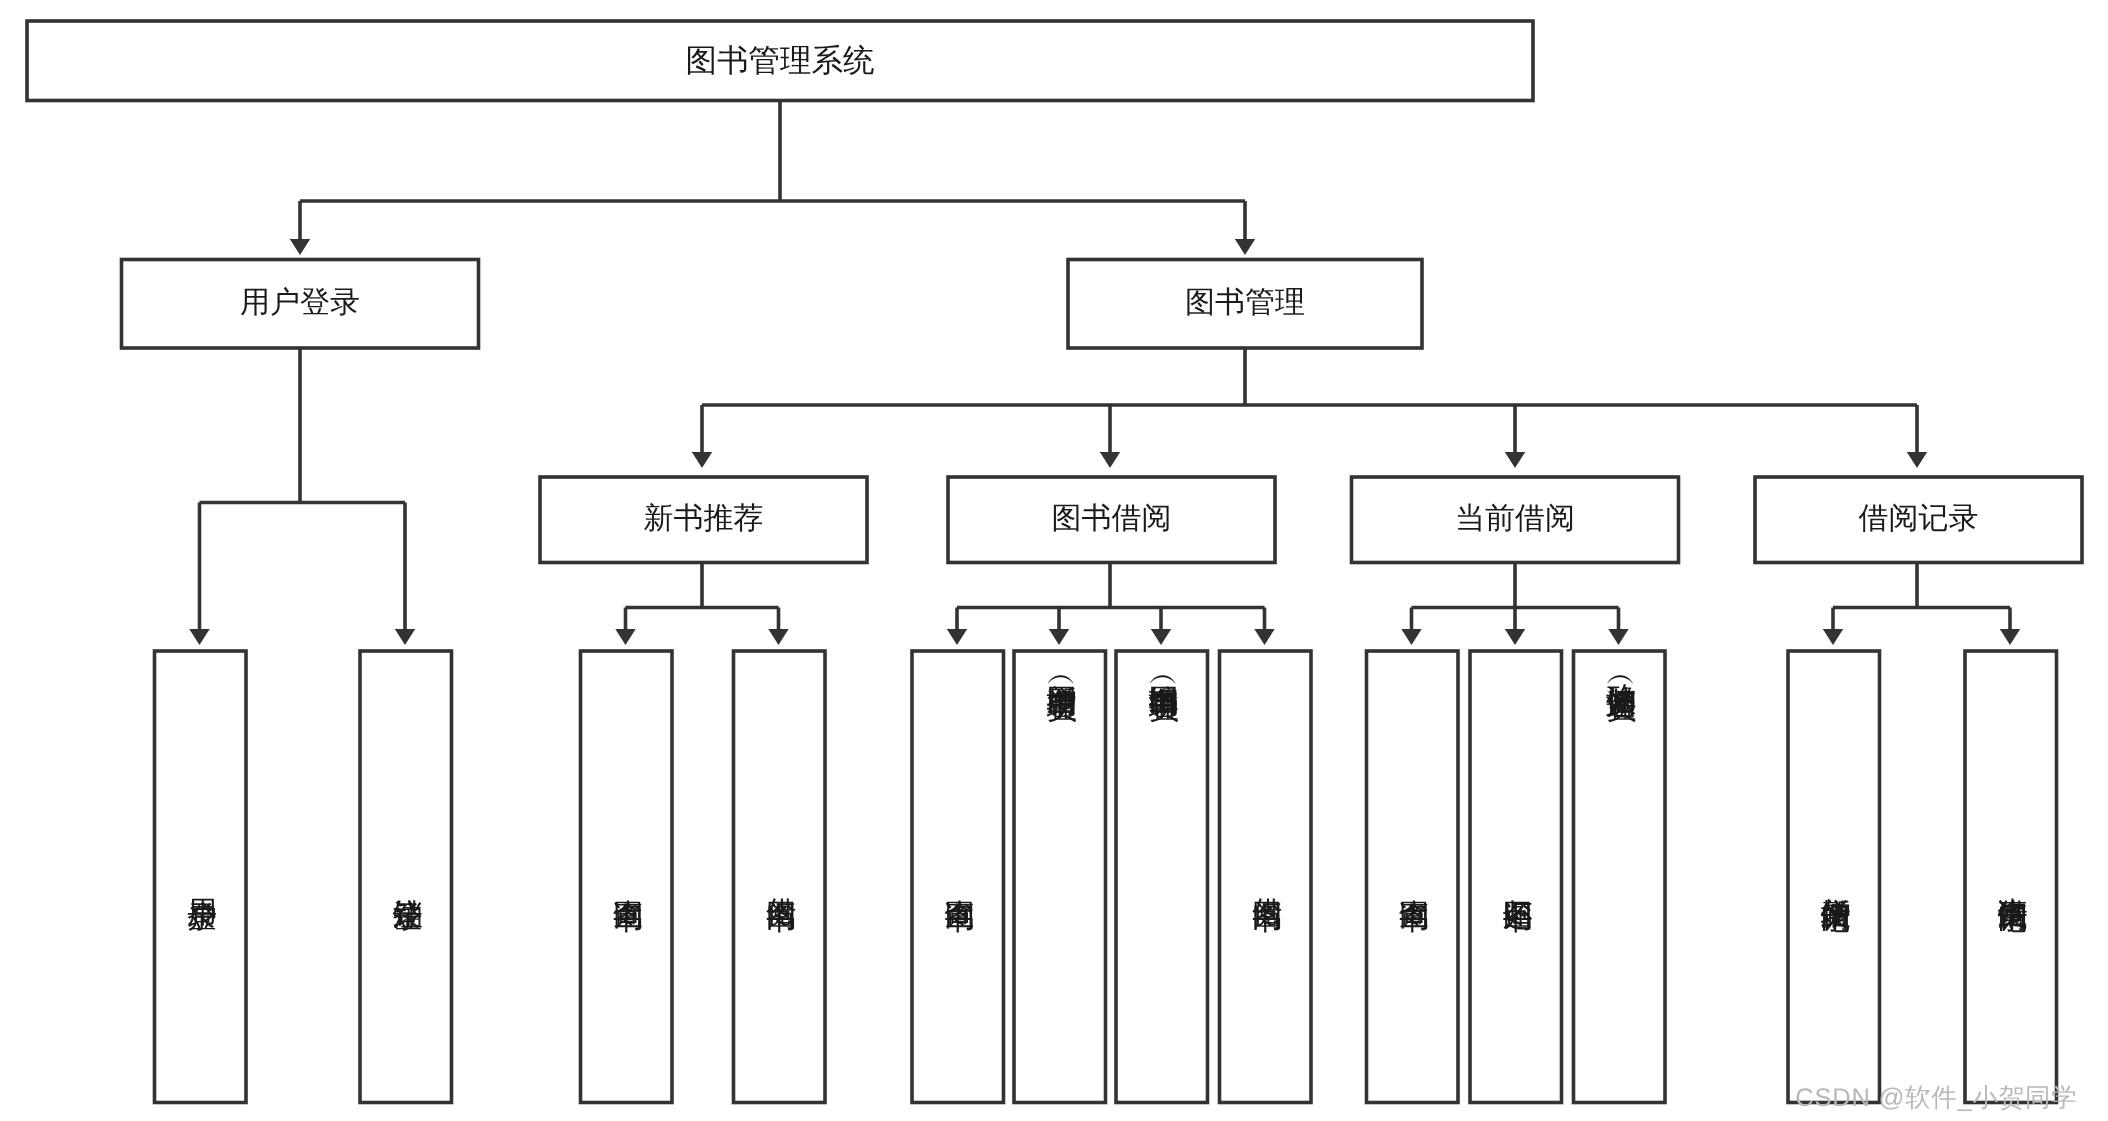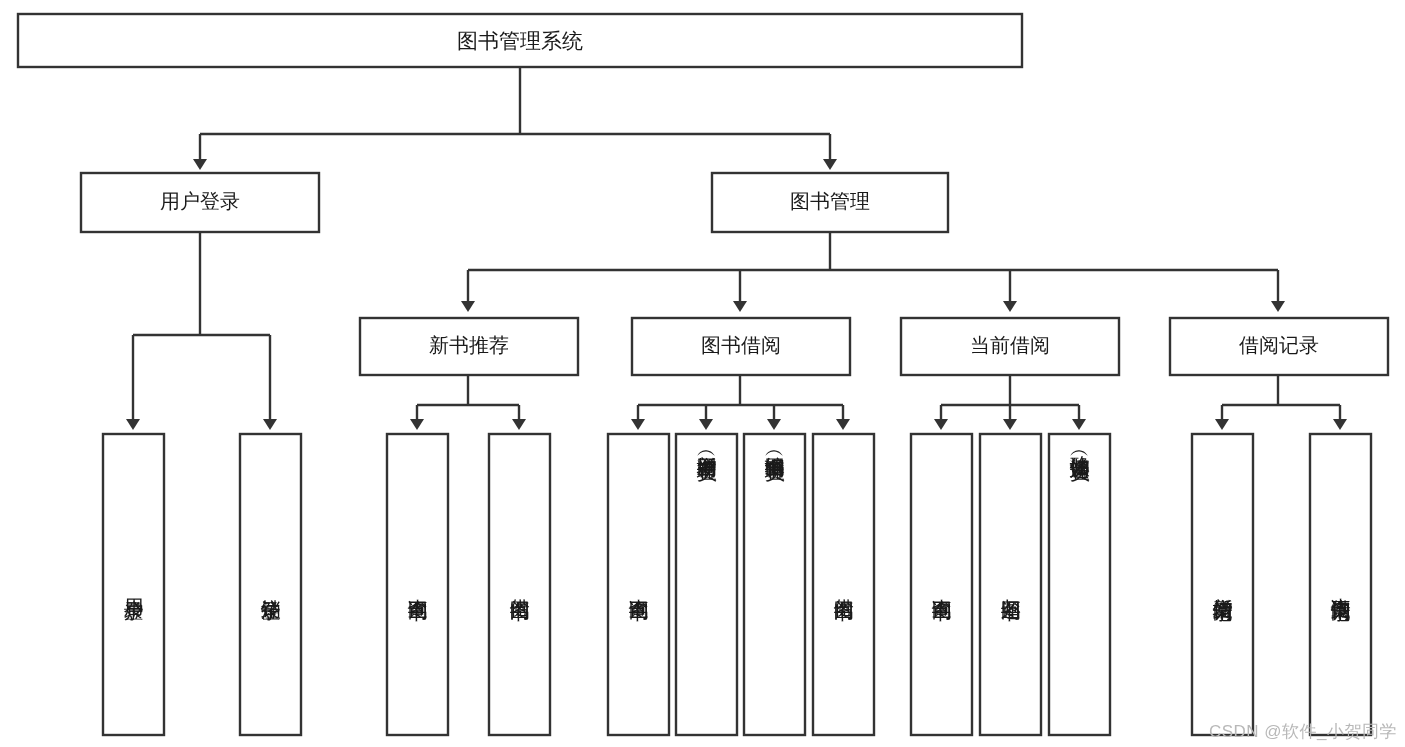--- a/index.html
+++ b/index.html
@@ -62,21 +62,21 @@
   .connector {
     stroke: #333333;
     stroke-width: 2.4;
     fill: none;
   }
   .arrow-head {
     fill: #333333;
   }
   .watermark {
     position: absolute;
-    right: 8px;
+    right: 20px;
     bottom: 4px;
     font-family: "Liberation Sans", "DejaVu Sans", sans-serif;
     font-size: 17px;
     color: #b8b8b8;
     letter-spacing: 0.5px;
     white-space: nowrap;
     text-align: right;
   }
 </style>
 </head>

